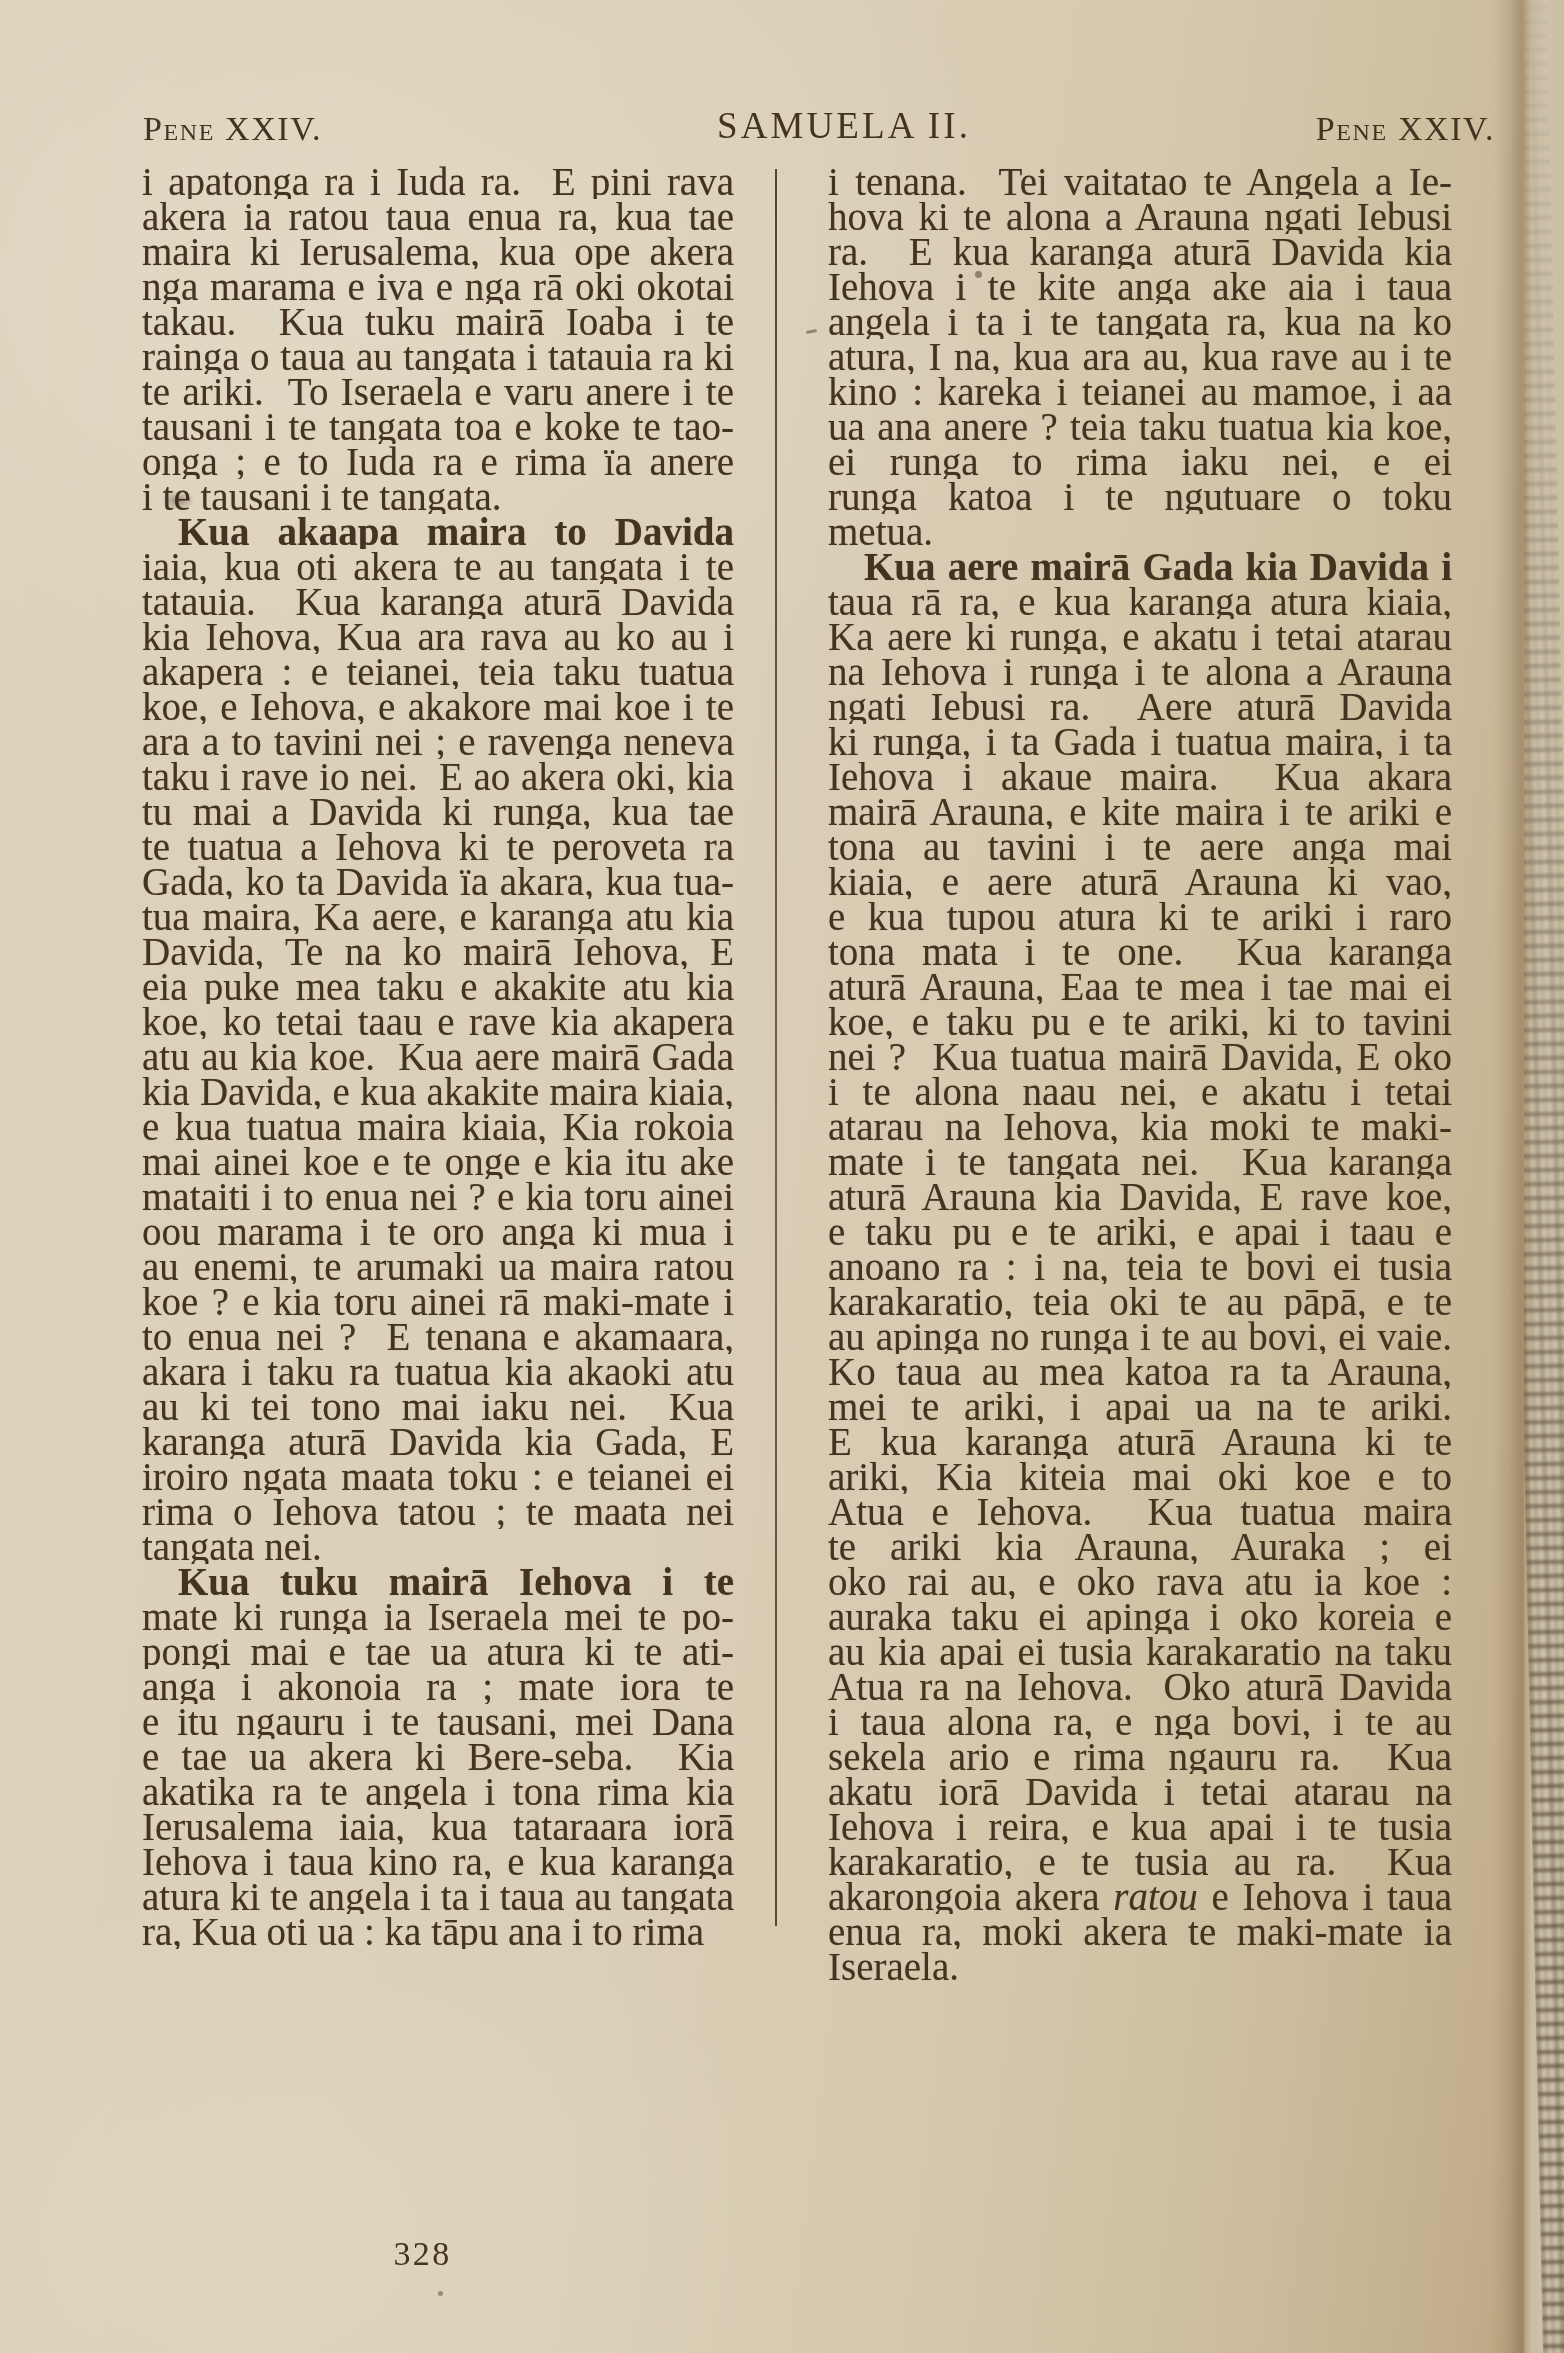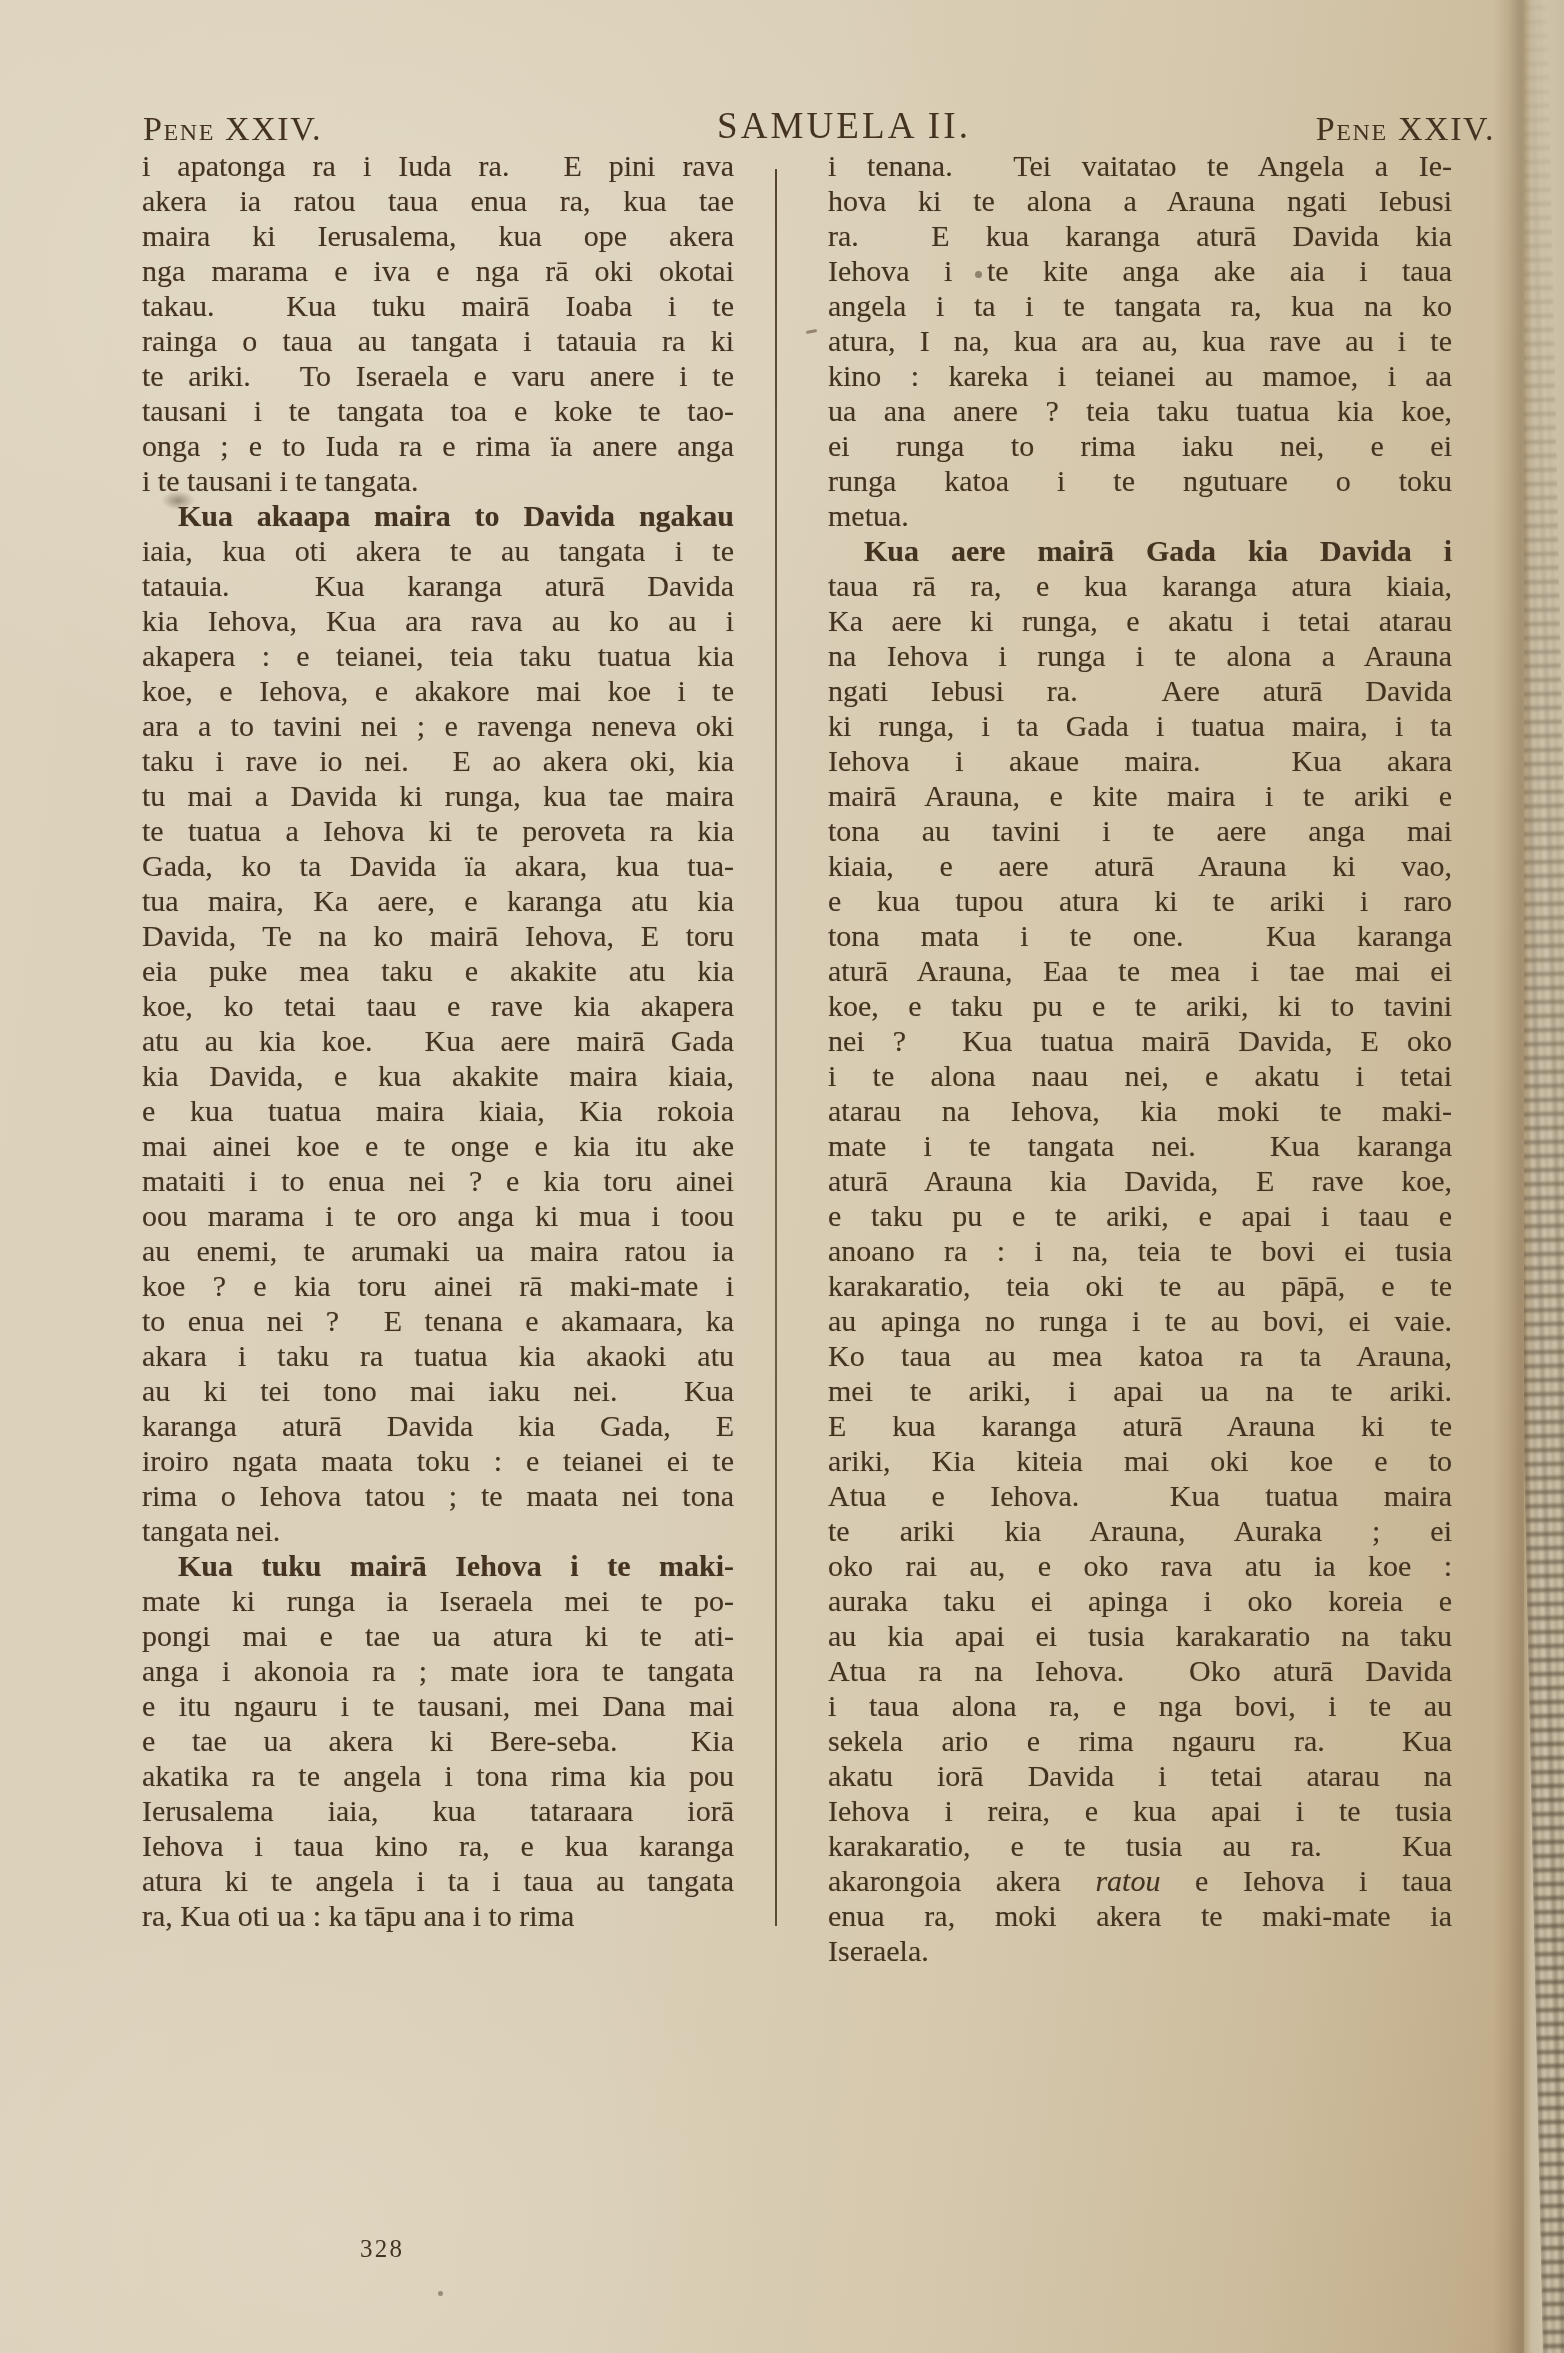--- a/index.html
+++ b/index.html
@@ -14,30 +14,30 @@
     content:"";position:absolute;inset:0;pointer-events:none;
     background:
       radial-gradient(ellipse 939px 704px at 25% 12%,rgba(255,252,240,.18),transparent 70%),
       radial-gradient(ellipse 704px 548px at 20% 95%,rgba(255,252,240,.12),transparent 70%);
   }
   .hdr-left{position:absolute;left:143px;top:110px;font-size:34px;font-variant:small-caps;letter-spacing:1.6px;}
   .hdr-center{position:absolute;left:642px;width:329px;top:104px;text-align:right;font-size:37px;letter-spacing:3.1px;}
   .hdr-right{position:absolute;left:1182px;width:313px;top:110px;text-align:right;font-size:34px;font-variant:small-caps;letter-spacing:1.6px;}
   .rule{position:absolute;left:775px;top:169px;width:1.6px;height:1757px;
     background:linear-gradient(180deg,rgba(70,52,30,.9),rgba(70,52,30,.7) 55%,rgba(70,52,30,.85));}
-  .col{position:absolute;top:148px;font-size:30px;line-height:35px;
+  .col{position:absolute;top:164px;font-size:39px;line-height:35px;
     text-shadow:0 0 0.8px rgba(68,51,32,.35);}
   .col-left{left:142px;width:592px;}
   .col-right{left:828px;width:624px;}
   .ln{position:relative;height:35px;overflow:hidden;text-align:justify;}
   .ln::after{content:"";display:inline-block;width:100%;height:0;}
   .ln.end{text-align:left;}
   .ln.end::after{content:none;}
   .ln.ind{text-indent:36px;font-weight:bold;}
-  .pgnum{position:absolute;left:360px;top:2235px;width:125px;text-align:left;font-size:25px;letter-spacing:2.3px;}
+  .pgnum{position:absolute;left:360px;top:2235px;width:125px;text-align:center;font-size:34px;letter-spacing:2.3px;}
   .crease{position:absolute;top:0;right:38px;width:34px;height:100%;
     background:linear-gradient(90deg,rgba(0,0,0,0) 0%,rgba(125,98,66,.18) 45%,rgba(95,72,45,.34) 80%,rgba(70,52,32,.25) 100%);}
   .edge{position:absolute;top:0;right:0;width:41px;height:100%;overflow:hidden;
     background:linear-gradient(90deg,#b39d79 0%,#c8bca2 18%,#cfc4ab 50%,#c9bda2 100%);}
   .edge-tex{position:absolute;top:-15.6px;bottom:-15.6px;left:-6.3px;right:-6.3px;
     background:
       repeating-linear-gradient(0deg,rgba(0,0,0,0) 0 7px,rgba(82,68,50,.65) 7px 11px,rgba(0,0,0,0) 11px 14px),
       repeating-linear-gradient(90deg,rgba(82,68,50,.35) 0 5.5px,rgba(0,0,0,0) 5.5px 8.6px,rgba(82,68,50,.2) 8.6px 13.3px,rgba(0,0,0,0) 13.3px 18px);
     filter:blur(1.6px);transform:rotate(-1.2deg);
     -webkit-mask-image:linear-gradient(180deg,rgba(0,0,0,.08) 0%,rgba(0,0,0,.22) 12%,rgba(0,0,0,.5) 30%,rgba(0,0,0,.8) 55%,#000 75%);

